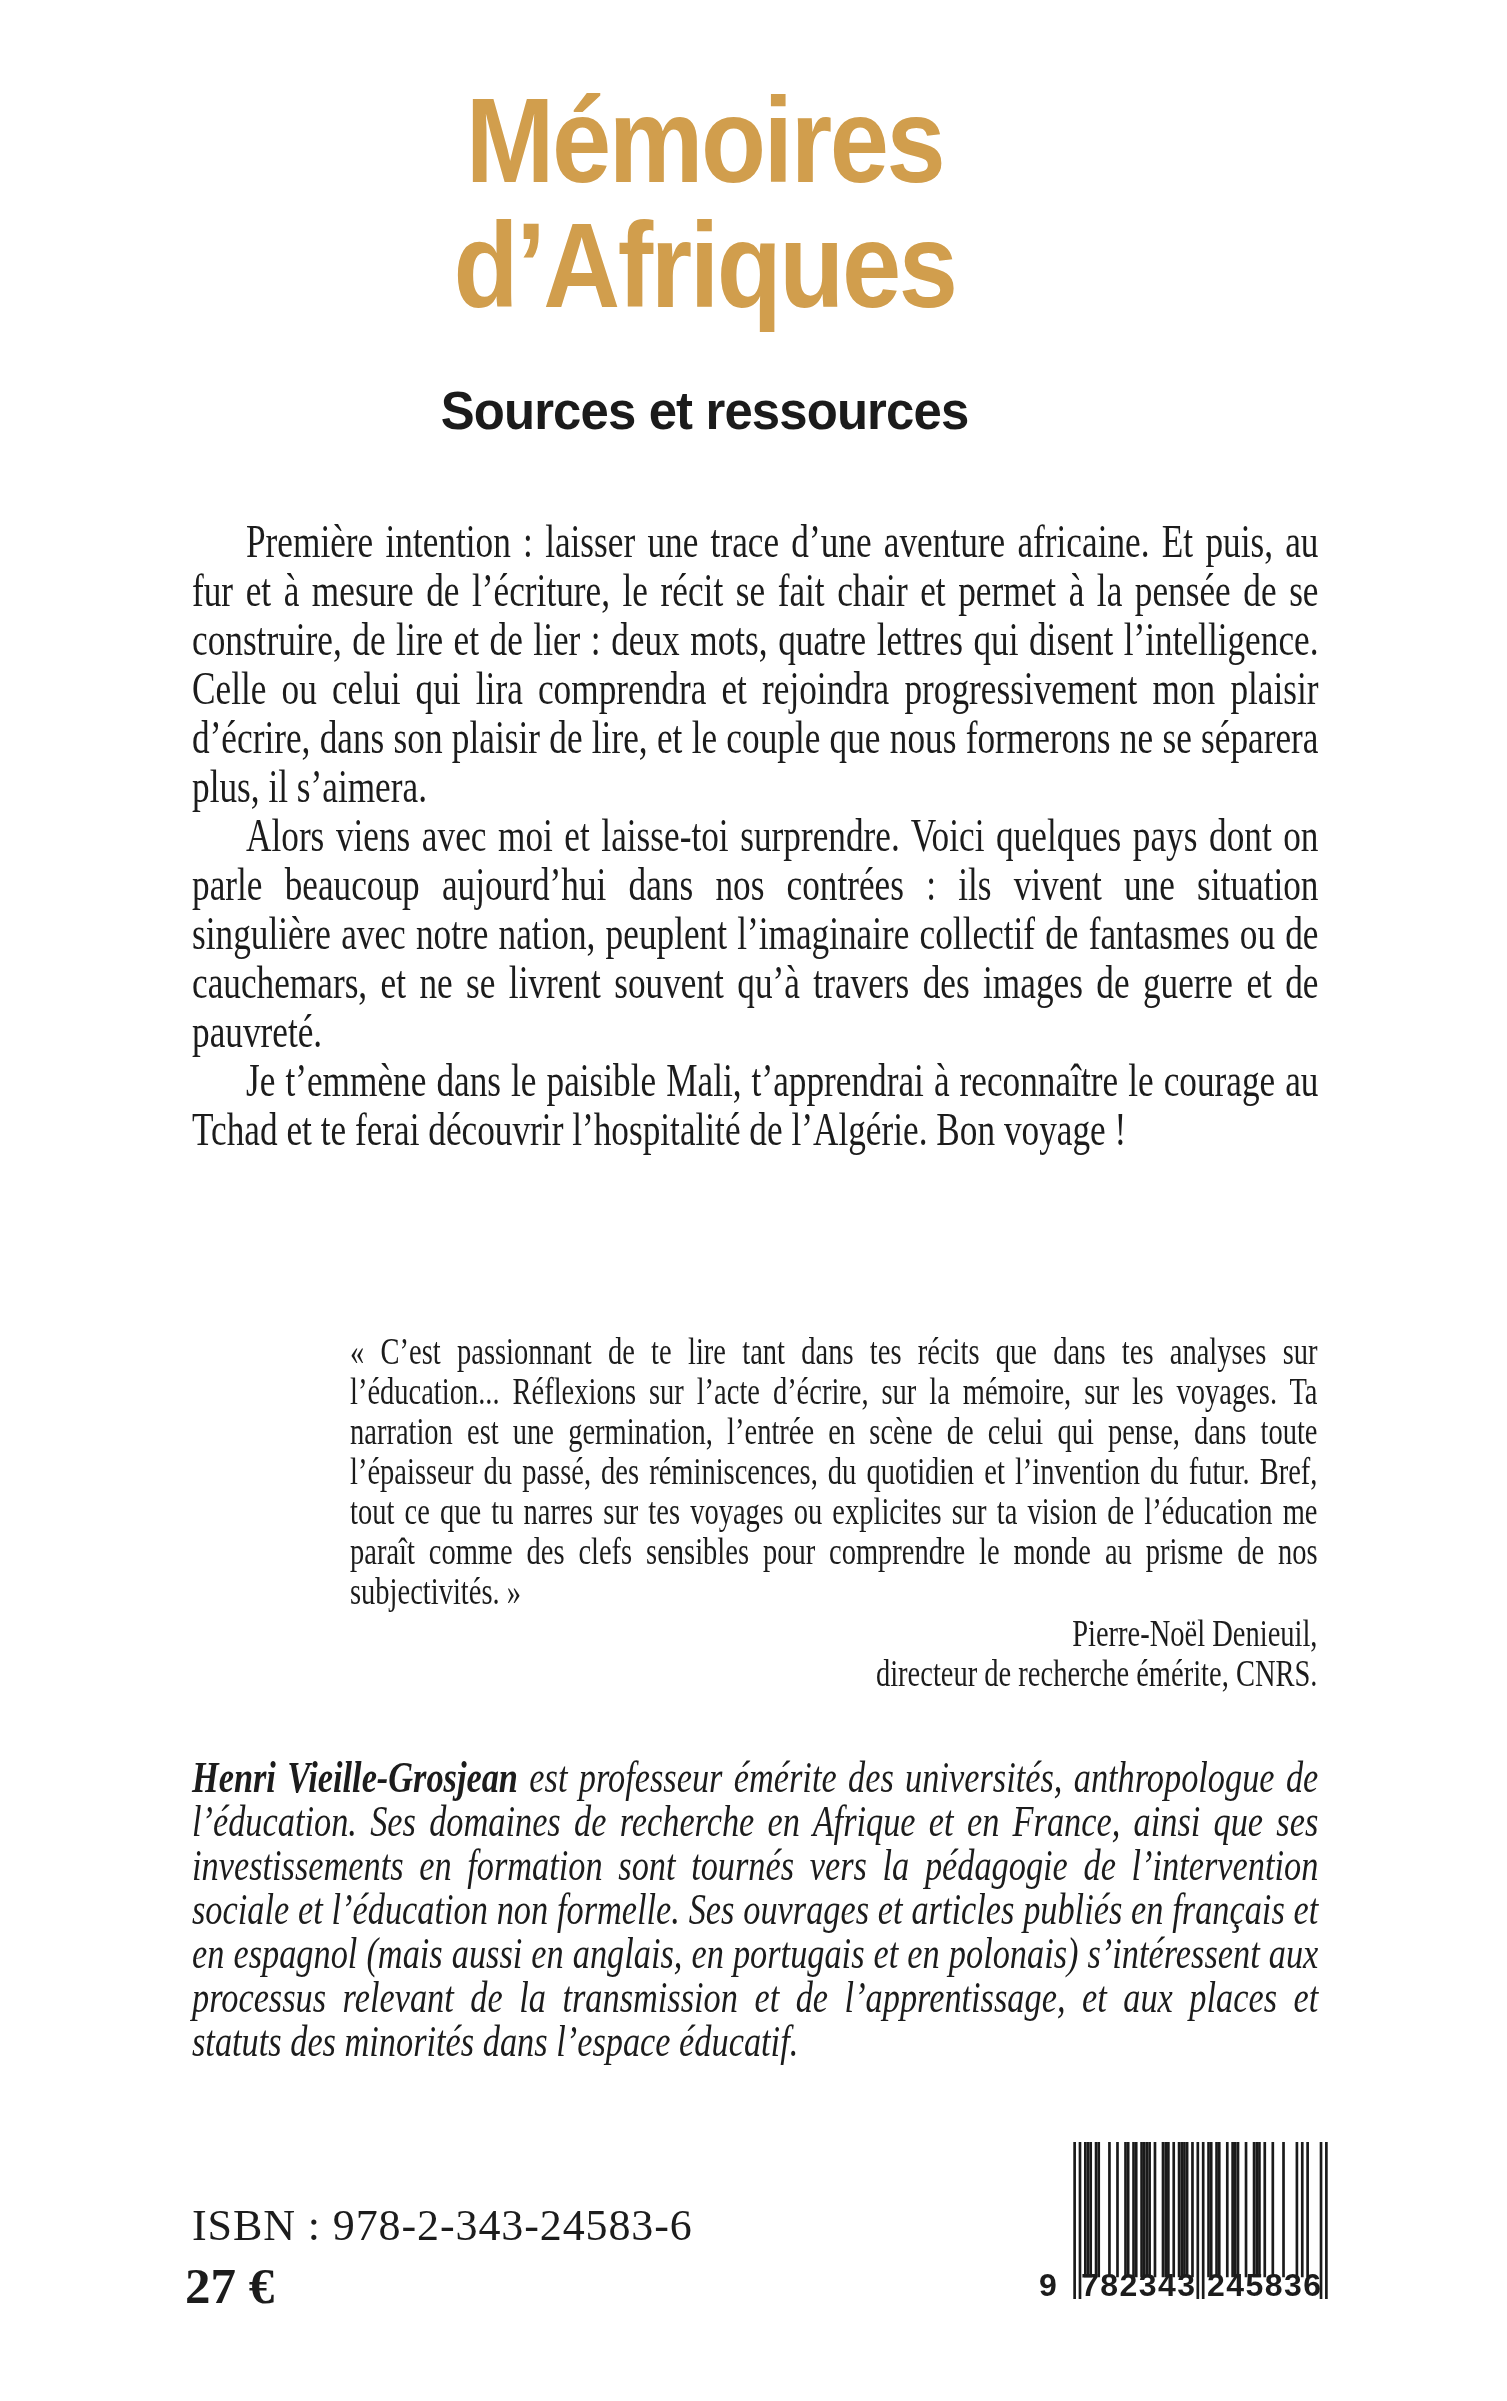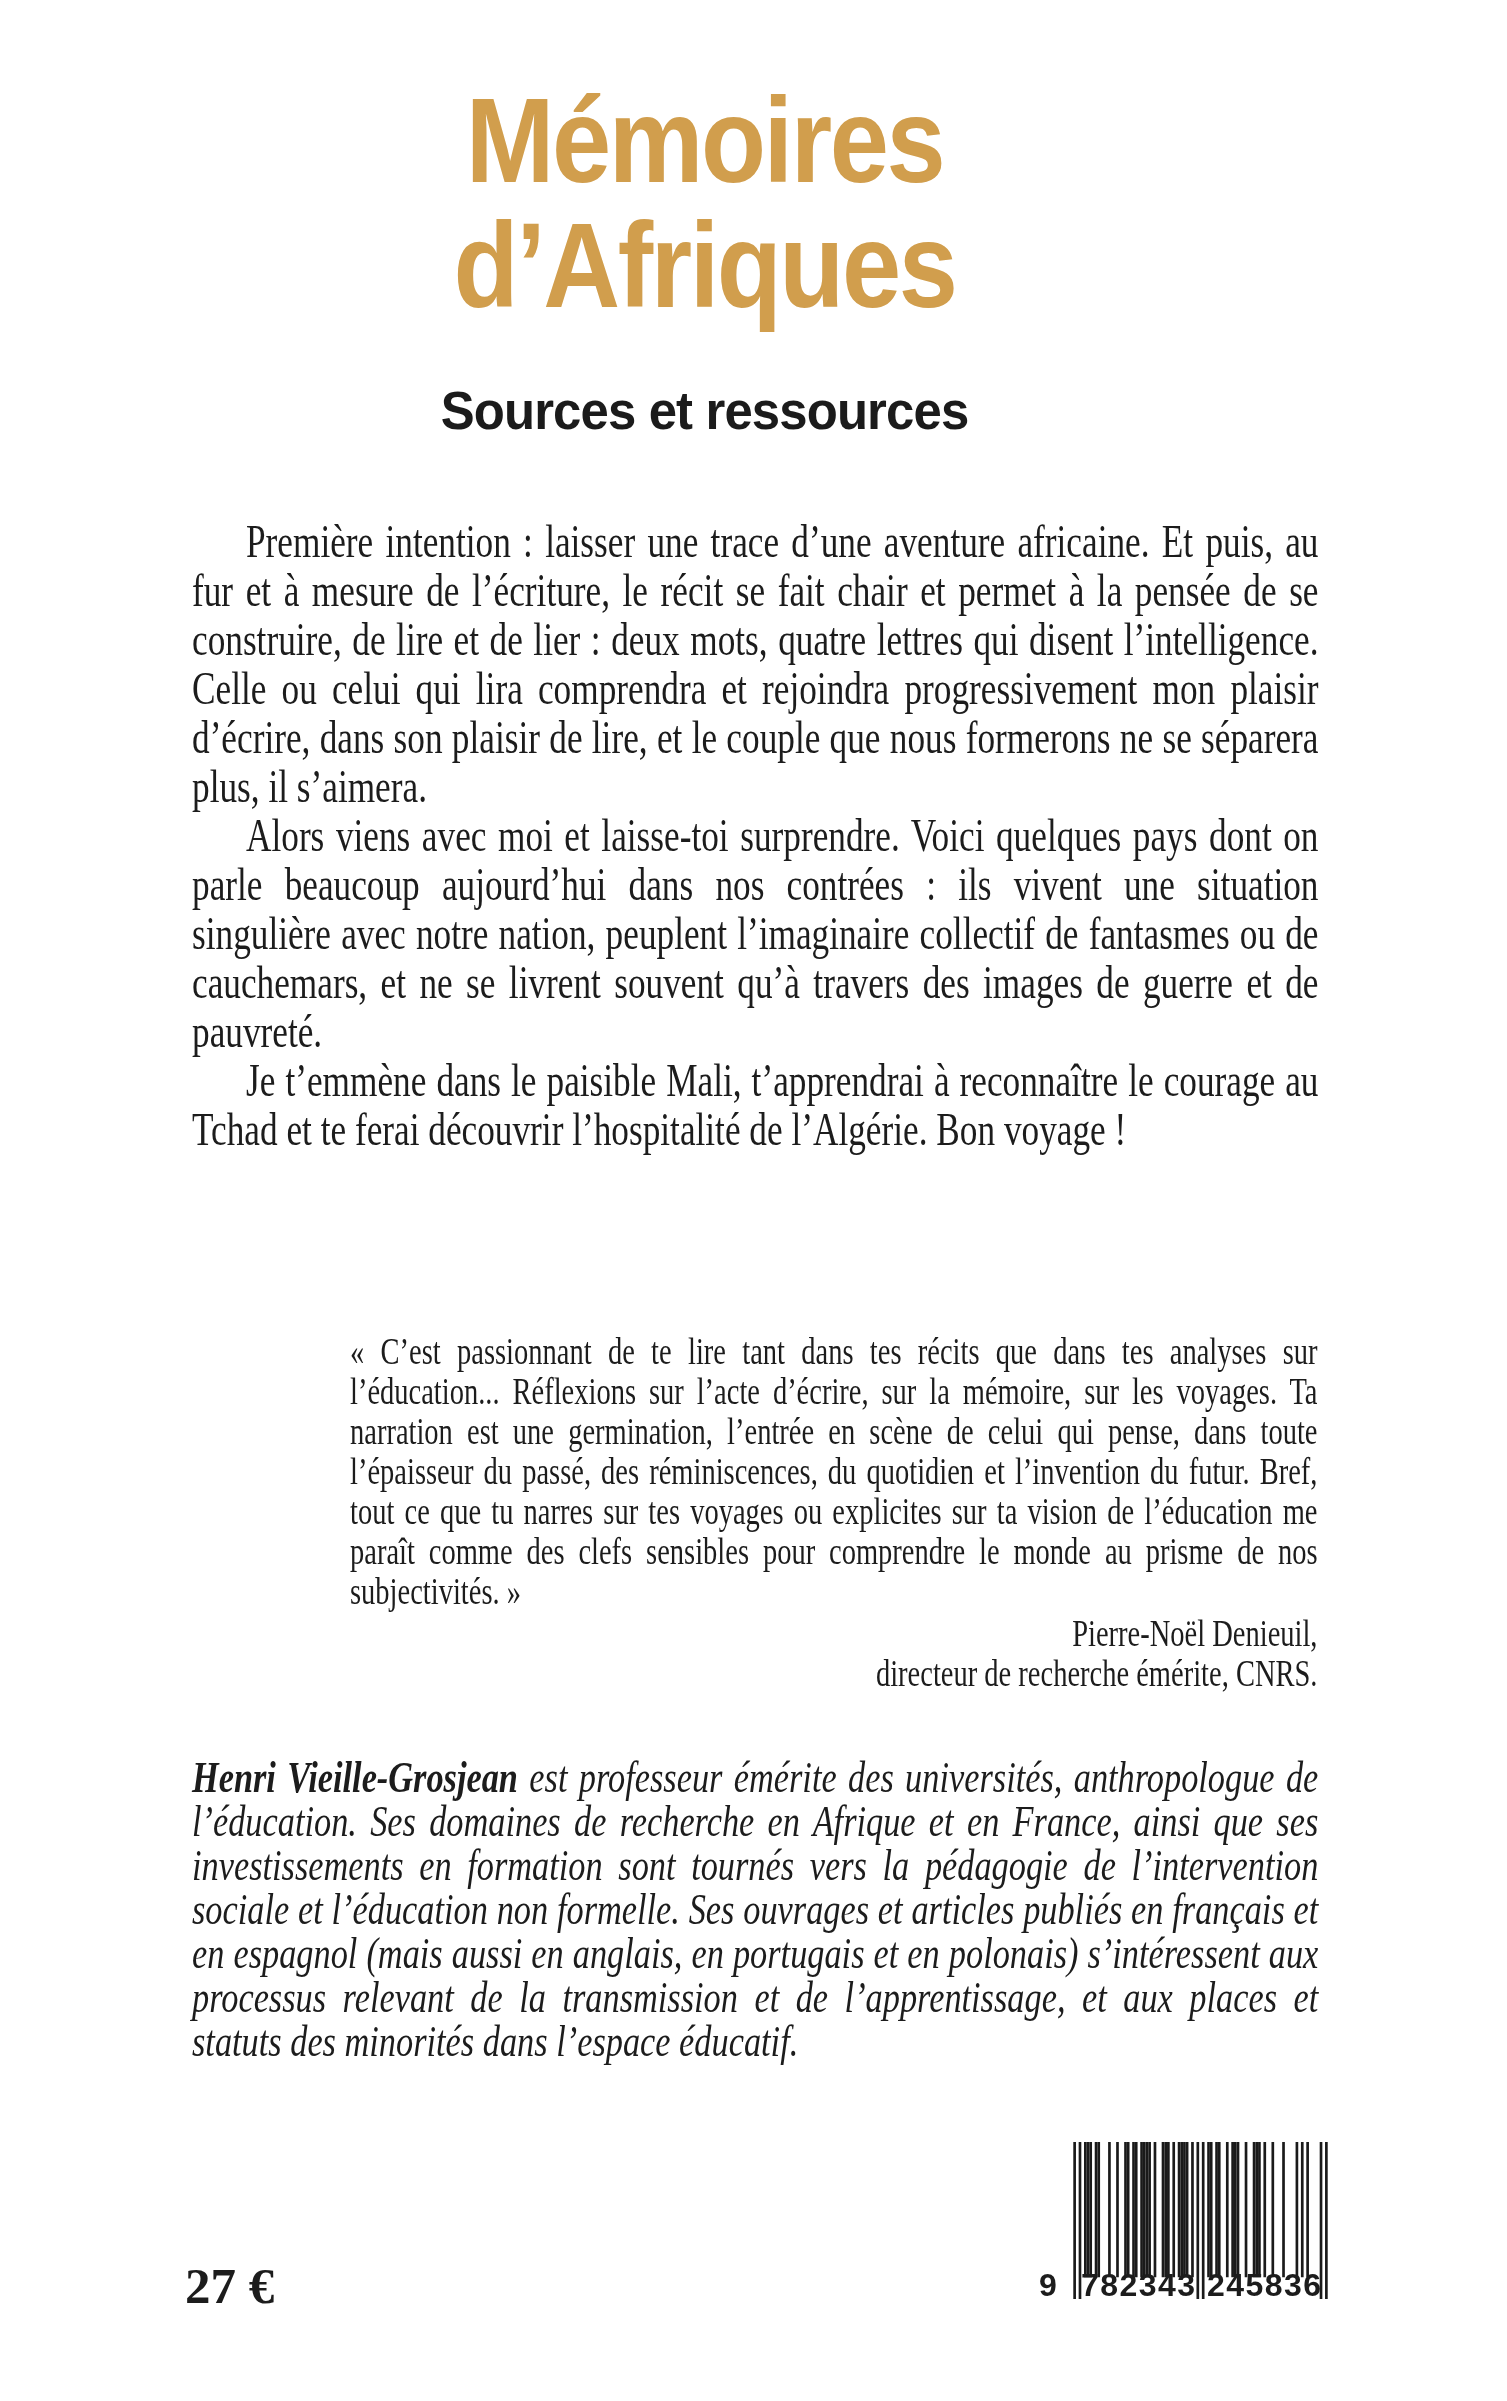--- a/index.html
+++ b/index.html
@@ -104,20 +104,21 @@
   <div class="quote">
     <div>« C’est passionnant de te lire tant dans tes récits que dans tes analyses sur l’éducation... Réflexions sur l’acte d’écrire, sur la mémoire, sur les voyages. Ta narration est une germination, l’entrée en scène de celui qui pense, dans toute l’épaisseur du passé, des réminiscences, du quotidien et l’invention du futur. Bref, tout ce que tu narres sur tes voyages ou explicites sur ta vision de l’éducation me paraît comme des clefs sensibles pour comprendre le monde au prisme de nos subjectivités. »</div>
     <div class="attribution">
       <div>Pierre-Noël Denieuil,</div>
       <div>directeur de recherche émérite, CNRS.</div>
     </div>
   </div>
 
   <div class="bio"><span class="author-name">Henri Vieille-Grosjean</span><span> est professeur émérite des universités, anthropologue de l’éducation. Ses domaines de recherche en Afrique et en France, ainsi que ses investissements en formation sont tournés vers la pédagogie de l’intervention sociale et l’éducation non formelle. Ses ouvrages et articles publiés en français et en espagnol (mais aussi en anglais, en portugais et en polonais) s’intéressent aux processus relevant de la transmission et de l’apprentissage, et aux places et statuts des minorités dans l’espace éducatif.</span></div>
 
+  <div class="isbn">ISBN : 978-2-343-24583-6</div>
 
   <div class="price">27 €</div>
 
   <div class="barcode-bars" id="barcode-bars"><svg width="255" height="157" viewBox="0 0 269 166" xmlns="http://www.w3.org/2000/svg">
         <rect x="0.00" y="0" width="2.83" height="166" fill="#1a1a1a"></rect>
         <rect x="5.66" y="0" width="2.83" height="166" fill="#1a1a1a"></rect>
         <rect x="11.33" y="0" width="2.83" height="143" fill="#1a1a1a"></rect>
         <rect x="14.16" y="0" width="2.83" height="143" fill="#1a1a1a"></rect>
         <rect x="16.99" y="0" width="2.83" height="143" fill="#1a1a1a"></rect>
         <rect x="22.65" y="0" width="2.83" height="143" fill="#1a1a1a"></rect>

